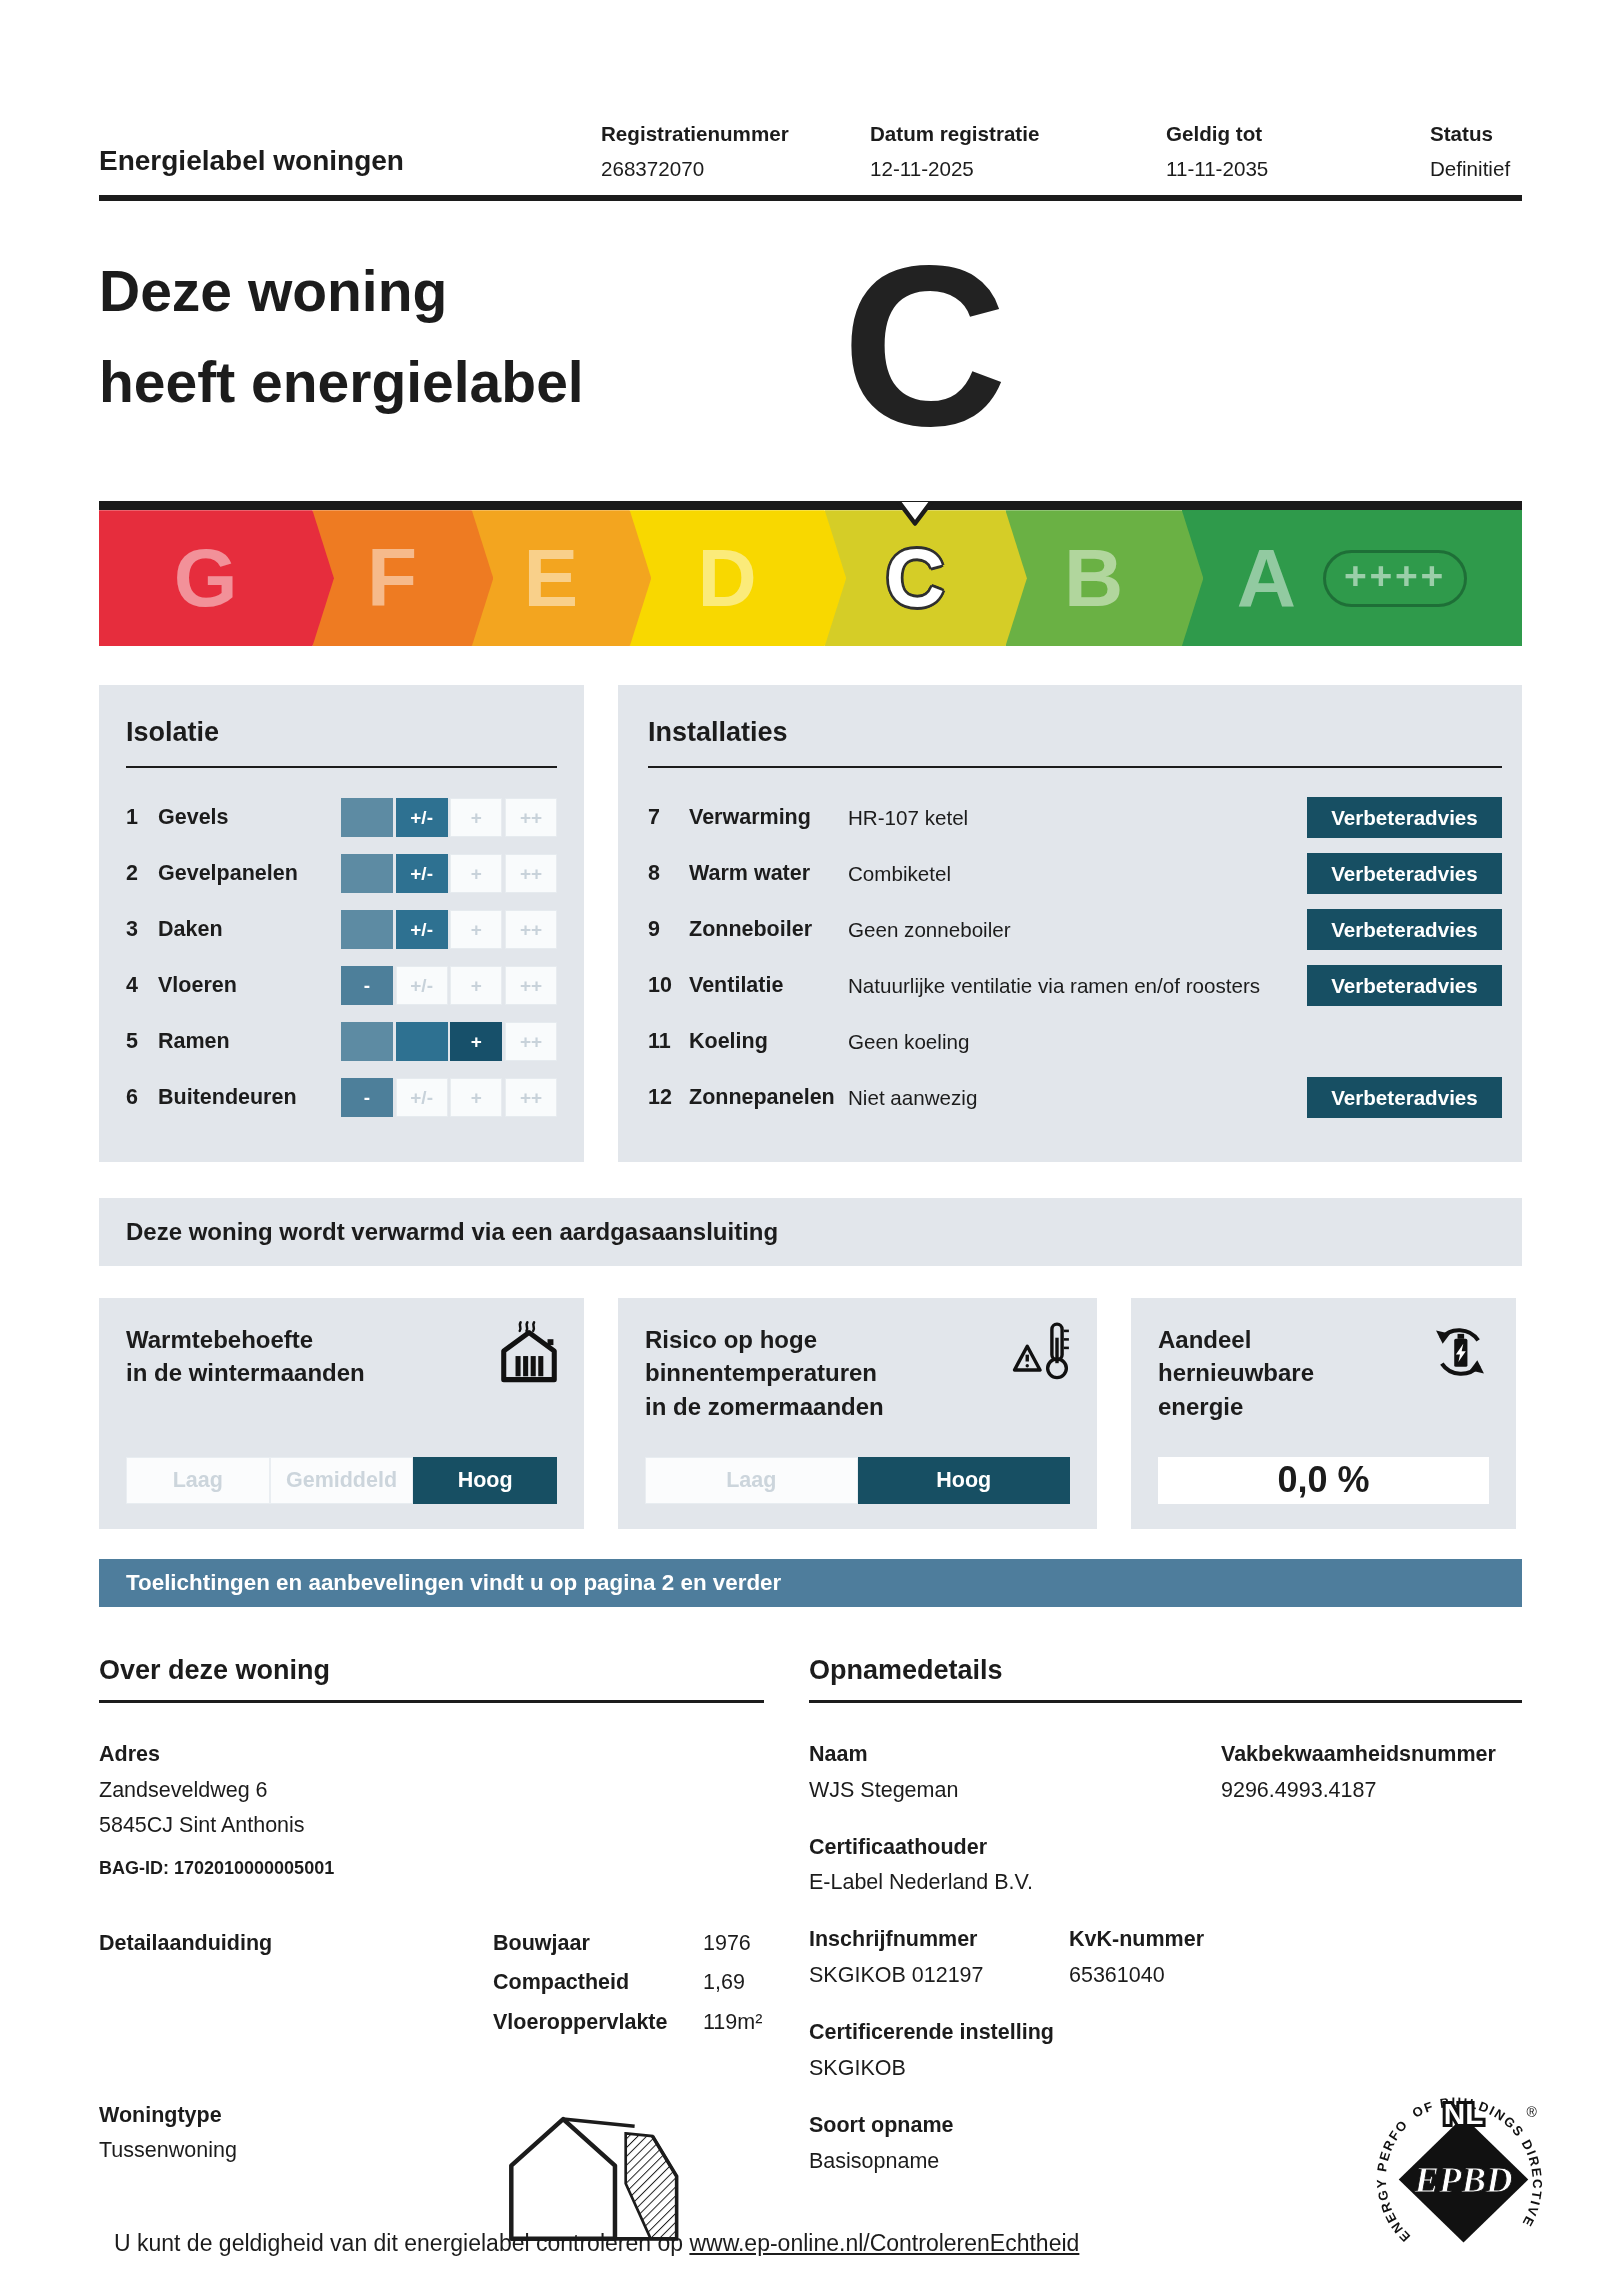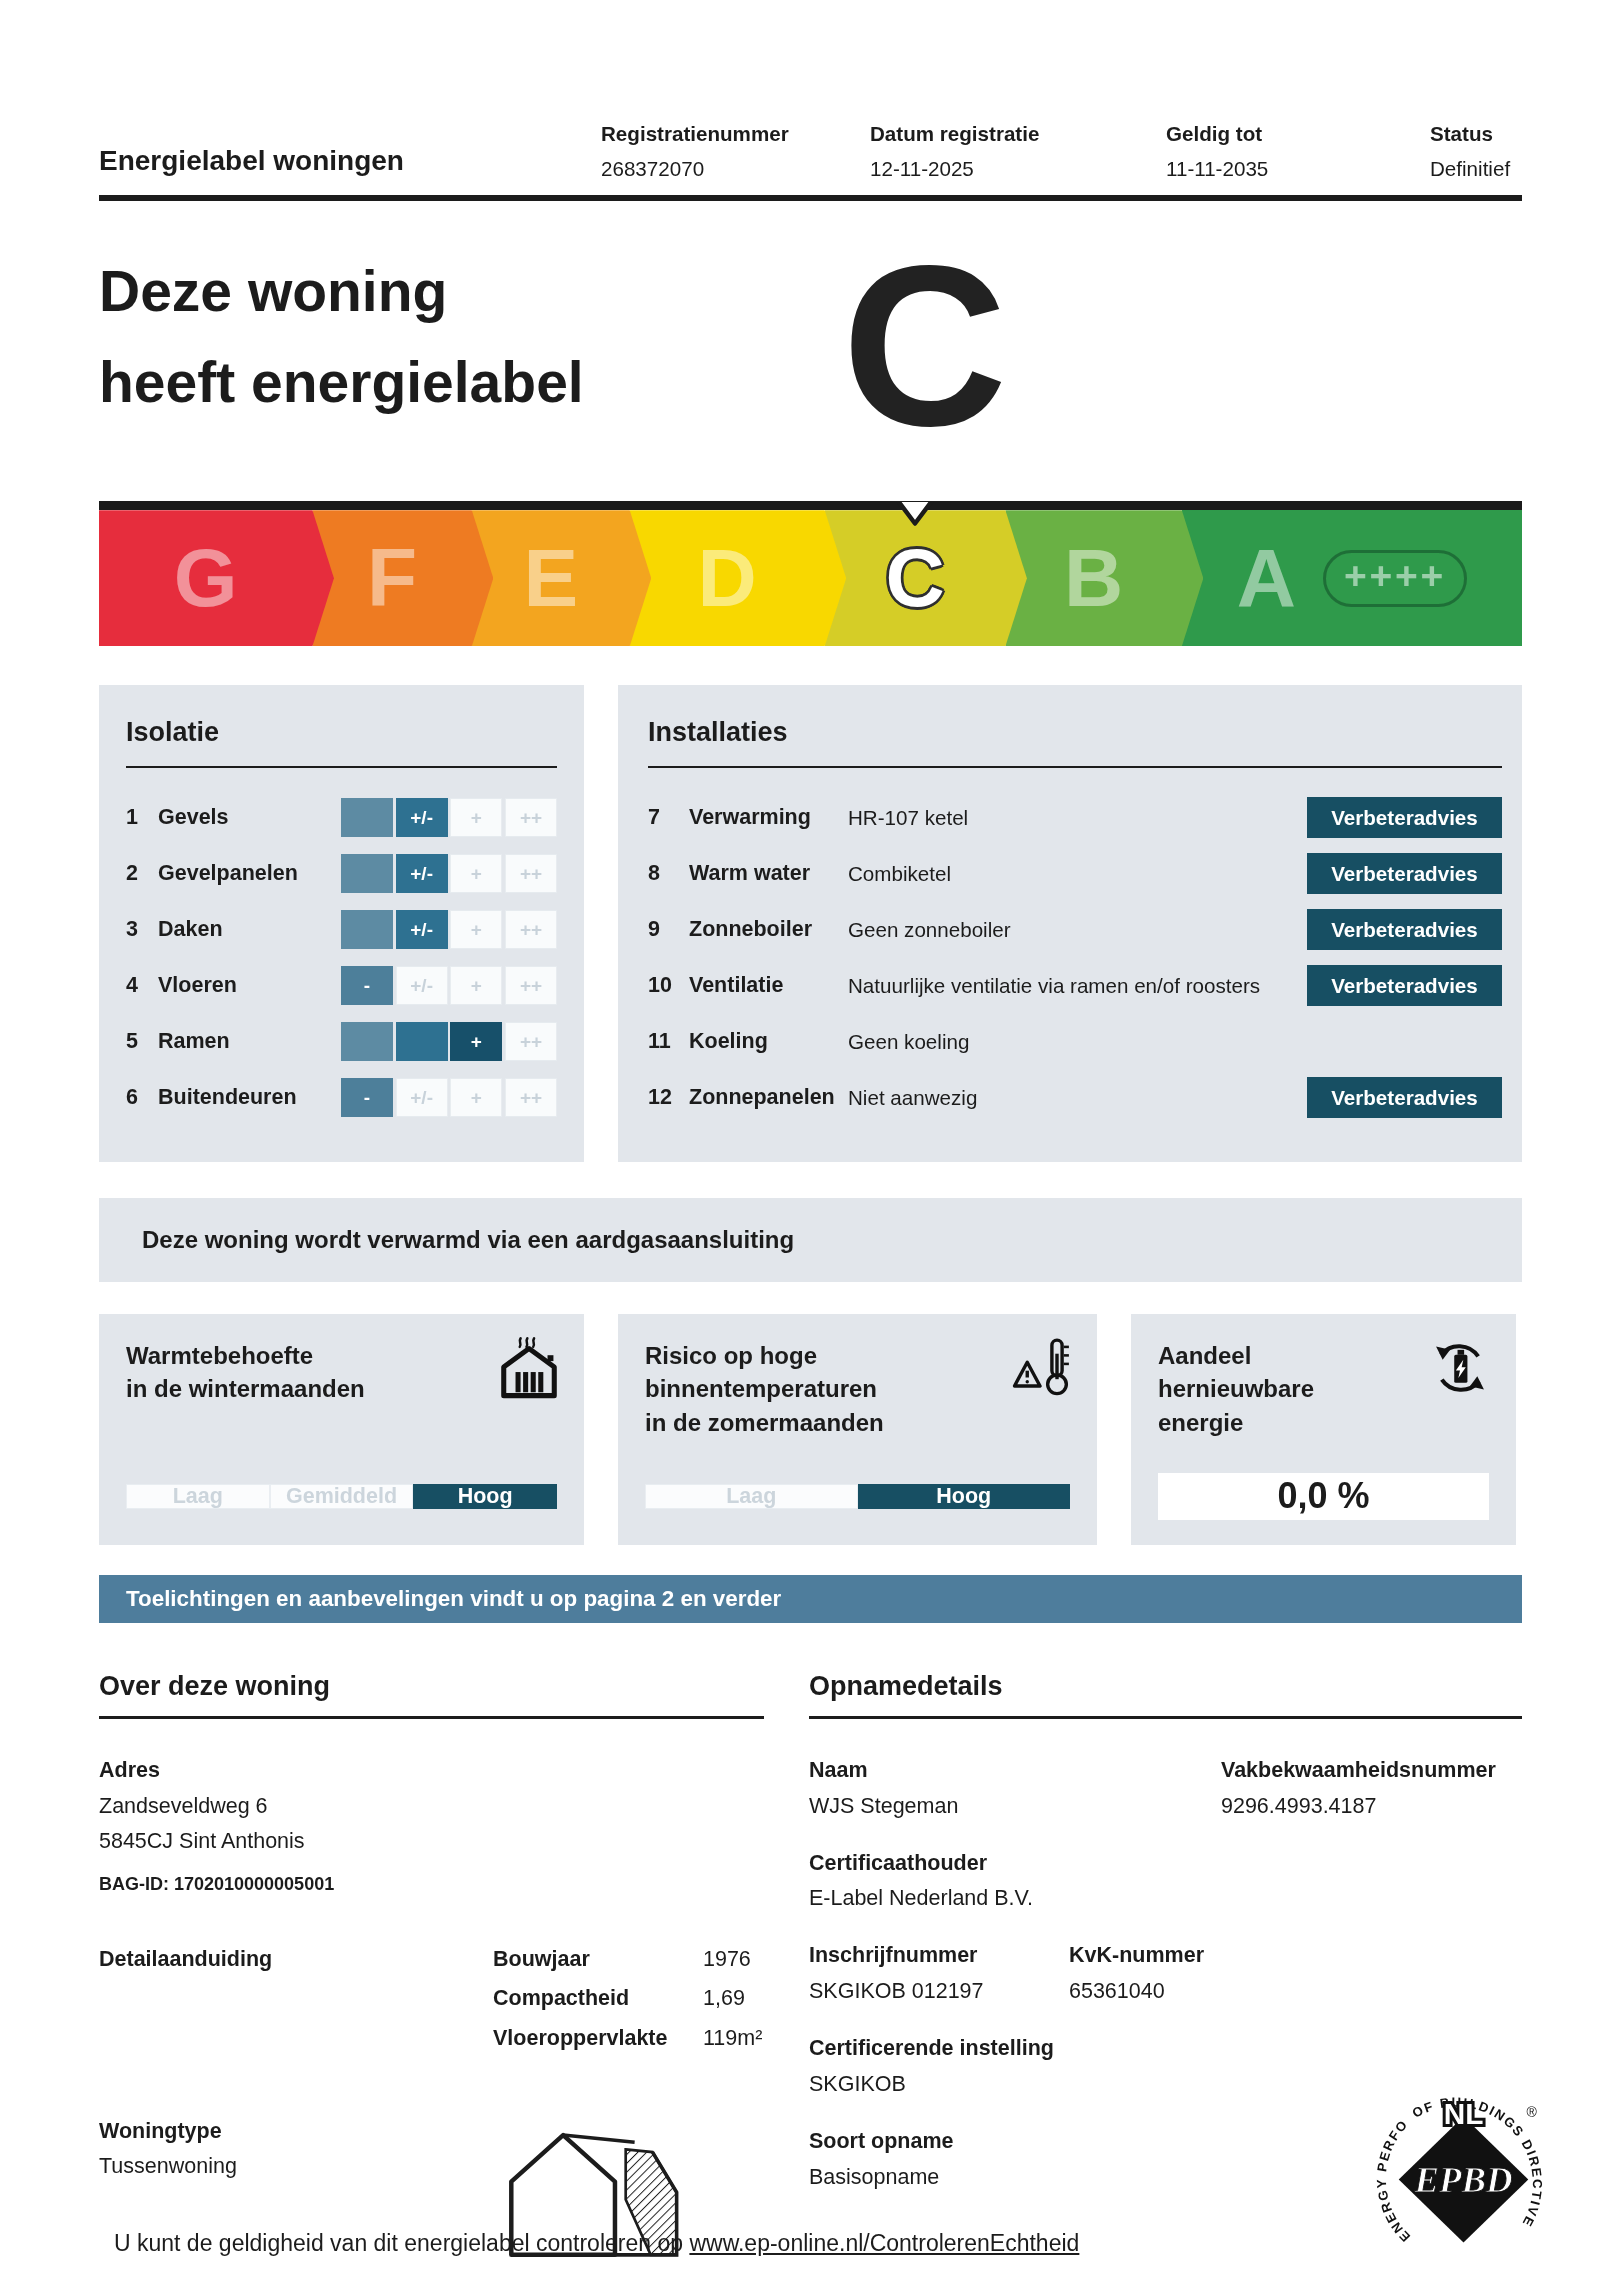--- a/index.html
+++ b/index.html
@@ -59,29 +59,29 @@
   .cell.active-mid { background:#2e7191; color:#fff; }
   .cell.active-high { background:#17506a; color:#fff; }
   .cell.faint { background:#f9fbfc; color:#c8d2da; box-shadow:inset 0 0 0 0.9px #e6ebef; }
   .inst-row { display:grid; grid-template-columns:41px 159px 1fr 195px; align-items:center; height:56px; }
   .inst-row .num { font-size:21.5px; text-align:left; }
   .inst-row .lbl { font-weight:bold; font-size:21.5px; }
   .inst-row .val { font-size:20.6px; padding-right:12.5px; }
   .advice { height:41px; background:#174f63; color:#fff; font-weight:bold; font-size:20.6px;
             display:flex; align-items:center; justify-content:center; cursor:pointer; }
   
-  .gasbanner { margin-top:36px; background:#e2e6eb; height:84px; display:flex; align-items:center;
-               padding-left:43px; font-size:24px; font-weight:bold; }
+  .gasbanner { margin-top:36px; background:#e2e6eb; height:68px; display:flex; align-items:center;
+               padding-left:27px; font-size:24px; font-weight:bold; }
   
   .trio { margin-top:32px; display:flex; gap:34px; }
   .panel.small { height:231px; position:relative; padding:25px 27px; }
   .p-w1 { width:485px; } .p-w2 { width:479px; } .p-w3 { width:385px; }
   .ptitle { font-size:24px; font-weight:bold; line-height:1.4; width:76%; }
   .picon { position:absolute; top:21.5px; right:23px; }
-  .segbar { position:absolute; left:27px; right:27px; bottom:25px; height:47px; display:flex;align-items:center; }
+  .segbar { position:absolute; left:27px; right:27px; bottom:25px; height:47px; display:flex; }
   .pseg { flex:1; display:flex; align-items:center; justify-content:center; font-weight:bold; font-size:21.5px; }
   .pseg.faint { background:#fbfcfd; color:#ccd5dc; box-shadow:inset 0 0 0 0.9px #e8edf1; }
   .pseg.active { background:#174f63; color:#fff; }
   .valuebox { position:absolute; left:27px; right:27px; bottom:25px; height:47px; background:#fff;
               display:flex; align-items:center; justify-content:center; font-size:36px; font-weight:bold; }
   
   .bluebanner { margin-top:30px; background:#4e7d9c; color:#fff; height:48px; display:flex;
                 align-items:center; padding-left:27px; font-size:22.4px; font-weight:bold; }
   
   .details { margin-top:48px; display:grid; grid-template-columns:665px 1fr; gap:45px; }

